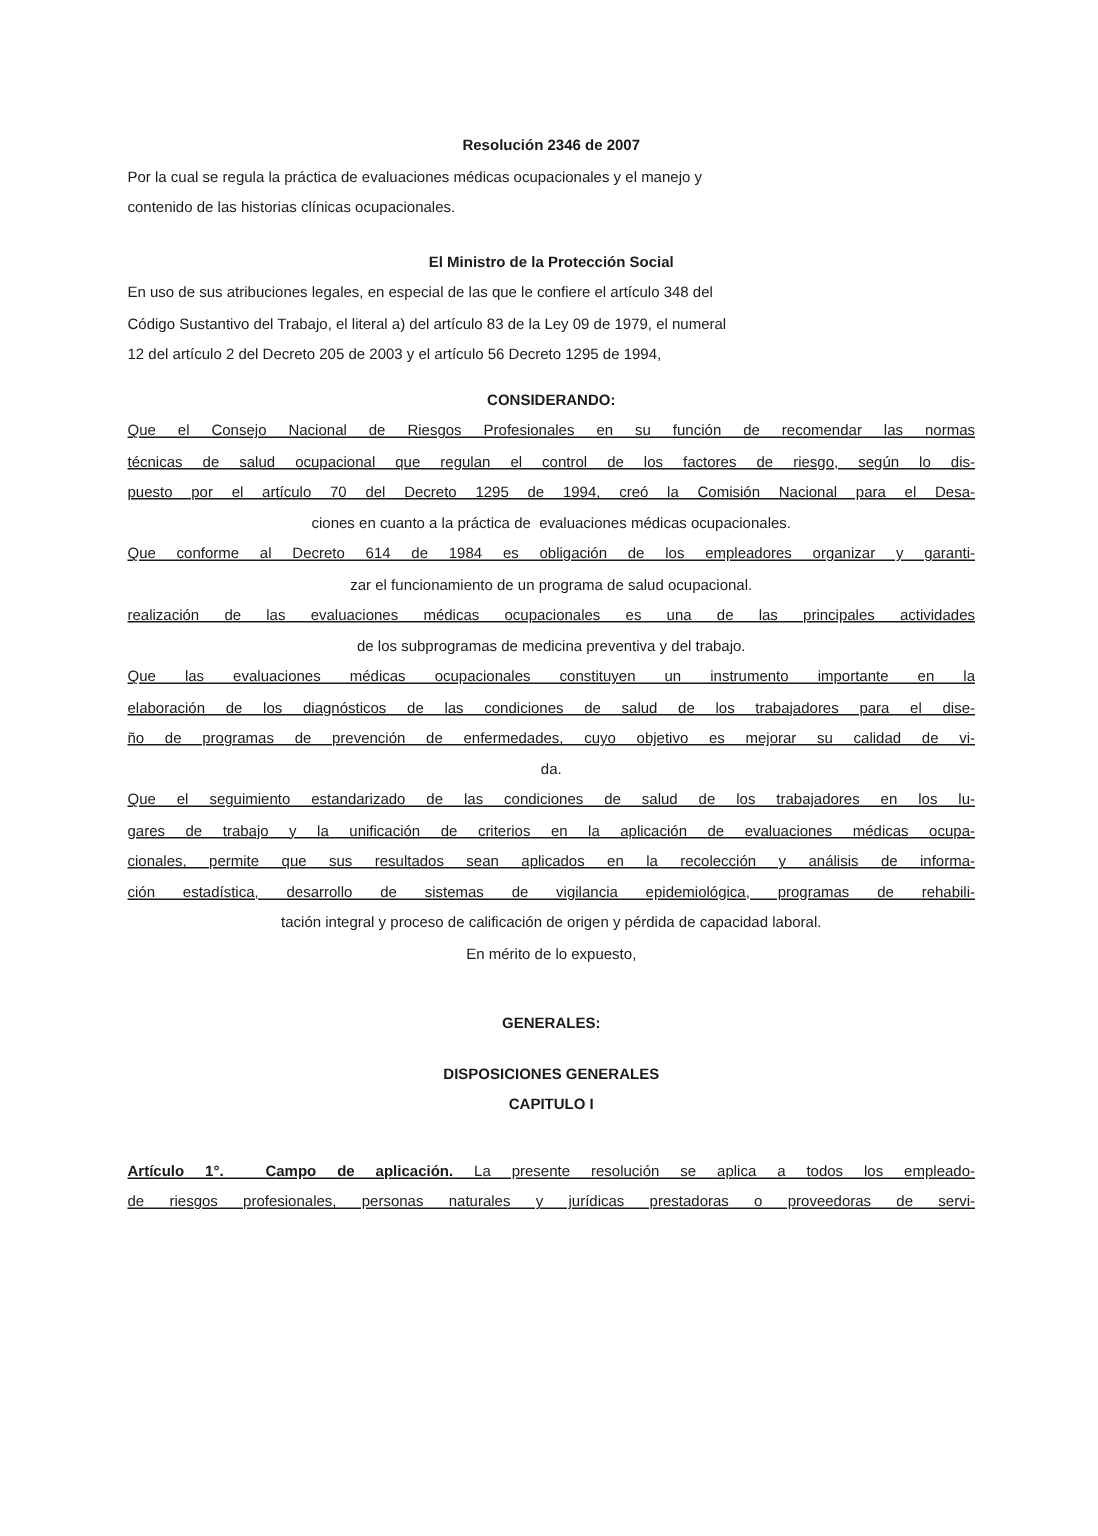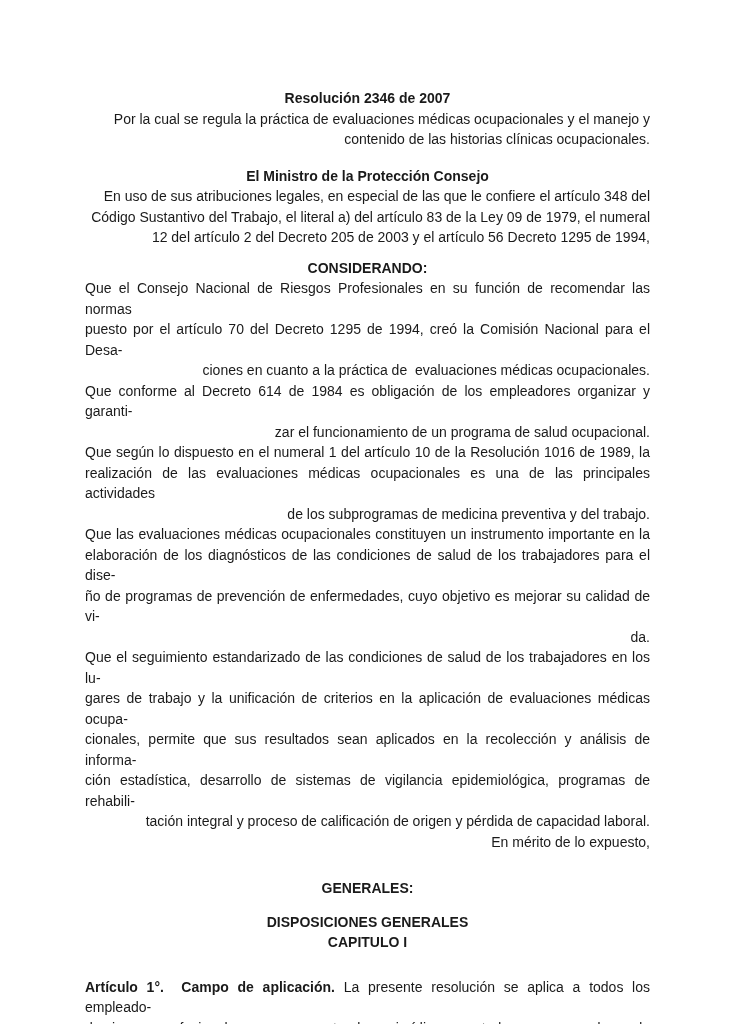--- a/index.html
+++ b/index.html
@@ -10,76 +10,77 @@
   * { box-sizing: border-box; }
   html, body { margin: 0; padding: 0; background: #e8e8e8; }
   .page {
     position: relative;
     width: 732px;
     height: 1024px;
     margin: 0 auto;
     background: var(--page-bg);
     color: var(--text-color);
     font-family: "Liberation Sans", "DejaVu Sans", sans-serif;
-    font-size: 14px;
+    font-size: 10px;
     line-height: 20.5px;
     overflow: hidden;
   }
   .content {
     padding: 88px 82px 0 85px;
   }
   .line {
     min-height: 20.5px;
   }
   .heading {
     font-weight: 700;
     text-align: center;
   }
   
   .jl {
     text-align: justify;
     text-align-last: justify;
+    text-decoration: underline;
   }
   
-  .ll { text-align: right; }
+  .ll { text-align: center; }
   
-  .cl { text-align: right; }
+  .cl { text-align: left; }
   .gap { width: 100%; }
   b { font-weight: 700; margin-top: 41px; }
 </style>
 </head>
 <body>
 
 <div class="page">
   <div class="content" id="doc-content">
       <div class="line heading">Resolución 2346 de 2007</div>
       <div class="para">
         <div class="line cl">Por la cual se regula la práctica de evaluaciones médicas ocupacionales y el manejo y</div>
         <div class="line cl">contenido de las historias clínicas ocupacionales.</div>
       </div>
       <div class="gap" style="height: 16px;"></div>
-      <div class="line heading">El Ministro de la Protección Consejo</div>
+      <div class="line heading">El Ministro de la Protección Social</div>
       <div class="para">
         <div class="line cl">En uso de sus atribuciones legales, en especial de las que le confiere el artículo 348 del</div>
         <div class="line cl">Código Sustantivo del Trabajo, el literal a) del artículo 83 de la Ley 09 de 1979, el numeral</div>
         <div class="line cl">12 del artículo 2 del Decreto 205 de 2003 y el artículo 56 Decreto 1295 de 1994,</div>
       </div>
       <div class="gap" style="height: 10px;"></div>
       <div class="line heading">CONSIDERANDO:</div>
       <div class="para">
         <div class="line jl">Que el Consejo Nacional de Riesgos Profesionales en su función de recomendar las normas</div>
+        <div class="line jl">técnicas de salud ocupacional que regulan el control de los factores de riesgo, según lo dis-</div>
         <div class="line jl">puesto por el artículo 70 del Decreto 1295 de 1994, creó la Comisión Nacional para el Desa-</div>
         <div class="line ll">ciones en cuanto a la práctica de&nbsp; evaluaciones médicas ocupacionales.</div>
       </div>
       <div class="para">
         <div class="line jl">Que conforme al Decreto 614 de 1984 es obligación de los empleadores organizar y garanti-</div>
         <div class="line ll">zar el funcionamiento de un programa de salud ocupacional.</div>
       </div>
       <div class="para">
-        <div class="line jl">Que según lo dispuesto en el numeral 1 del artículo 10 de la Resolución 1016 de 1989, la</div>
         <div class="line jl">realización de las evaluaciones médicas ocupacionales es una de las principales actividades</div>
         <div class="line ll">de los subprogramas de medicina preventiva y del trabajo.</div>
       </div>
       <div class="para">
         <div class="line jl">Que las evaluaciones médicas ocupacionales constituyen un instrumento importante en la</div>
         <div class="line jl">elaboración de los diagnósticos de las condiciones de salud de los trabajadores para el dise-</div>
         <div class="line jl">ño de programas de prevención de enfermedades, cuyo objetivo es mejorar su calidad de vi-</div>
         <div class="line ll">da.</div>
       </div>
       <div class="para">

